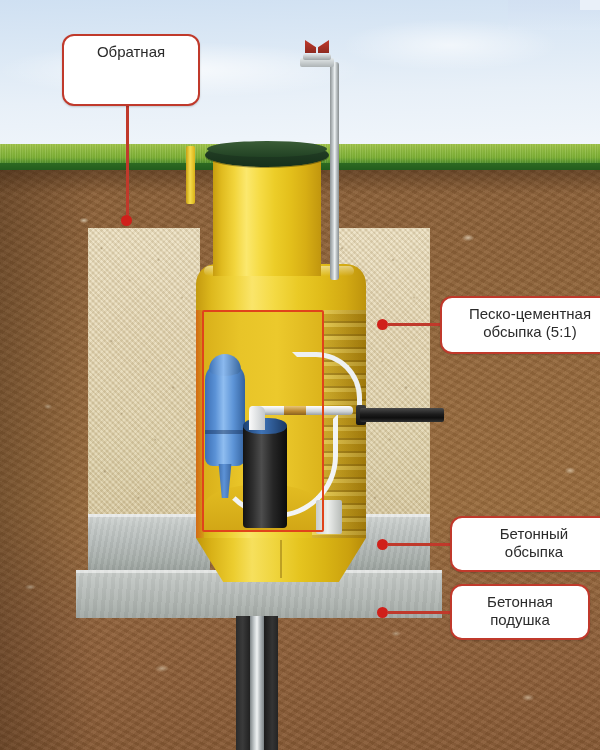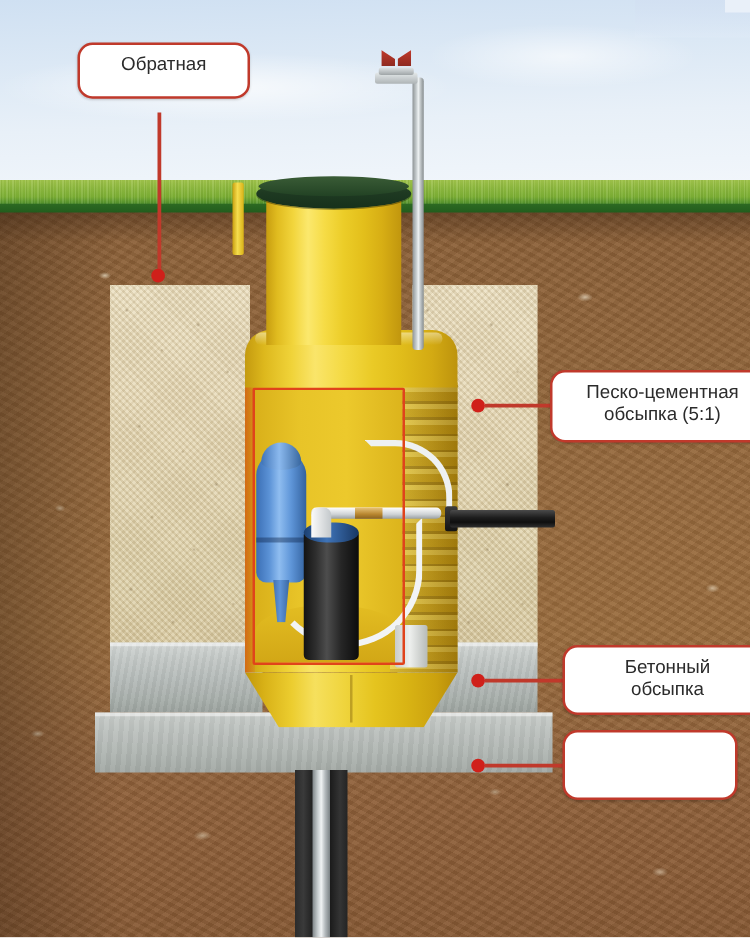--- a/index.html
+++ b/index.html
@@ -340,21 +340,21 @@
   }
   .leader{
     position:absolute;
     background:#c0392b;
   }
   .leader-dot{
     position:absolute;width:11px;height:11px;border-radius:50%;
     background:#d0201a;
   }
 
-  #label-backfill{ left:62px; top:34px; width:138px; height:45px; }
+  #label-backfill{ left:62px; top:34px; width:138px; height:72px; }
   #leader-backfill{ left:126px; top:90px; width:3px; height:130px; }
   #dot-backfill{ left:121px; top:215px; }
 
   #label-sand{ left:440px; top:296px; width:180px; height:58px; }
   #leader-sand{ left:388px; top:323px; width:54px; height:3px; }
   #dot-sand{ left:377px; top:319px; }
 
   #label-mortar{ left:450px; top:516px; width:168px; height:56px; }
   #leader-mortar{ left:388px; top:543px; width:64px; height:3px; }
   #dot-mortar{ left:377px; top:539px; }
@@ -455,15 +455,17 @@
   <div class="leader" id="leader-mortar"></div>
   <div class="leader-dot" id="dot-mortar"></div>
   <div class="callout" id="label-mortar">
     <span>Бетонный</span>
     <span>обсыпка</span>
   </div>
 
   <div class="leader" id="leader-cushion"></div>
   <div class="leader-dot" id="dot-cushion"></div>
   <div class="callout" id="label-cushion">
+    <span>Бетонная</span>
+    <span>подушка</span>
   </div>
 
 </div>
 
 </body></html>

